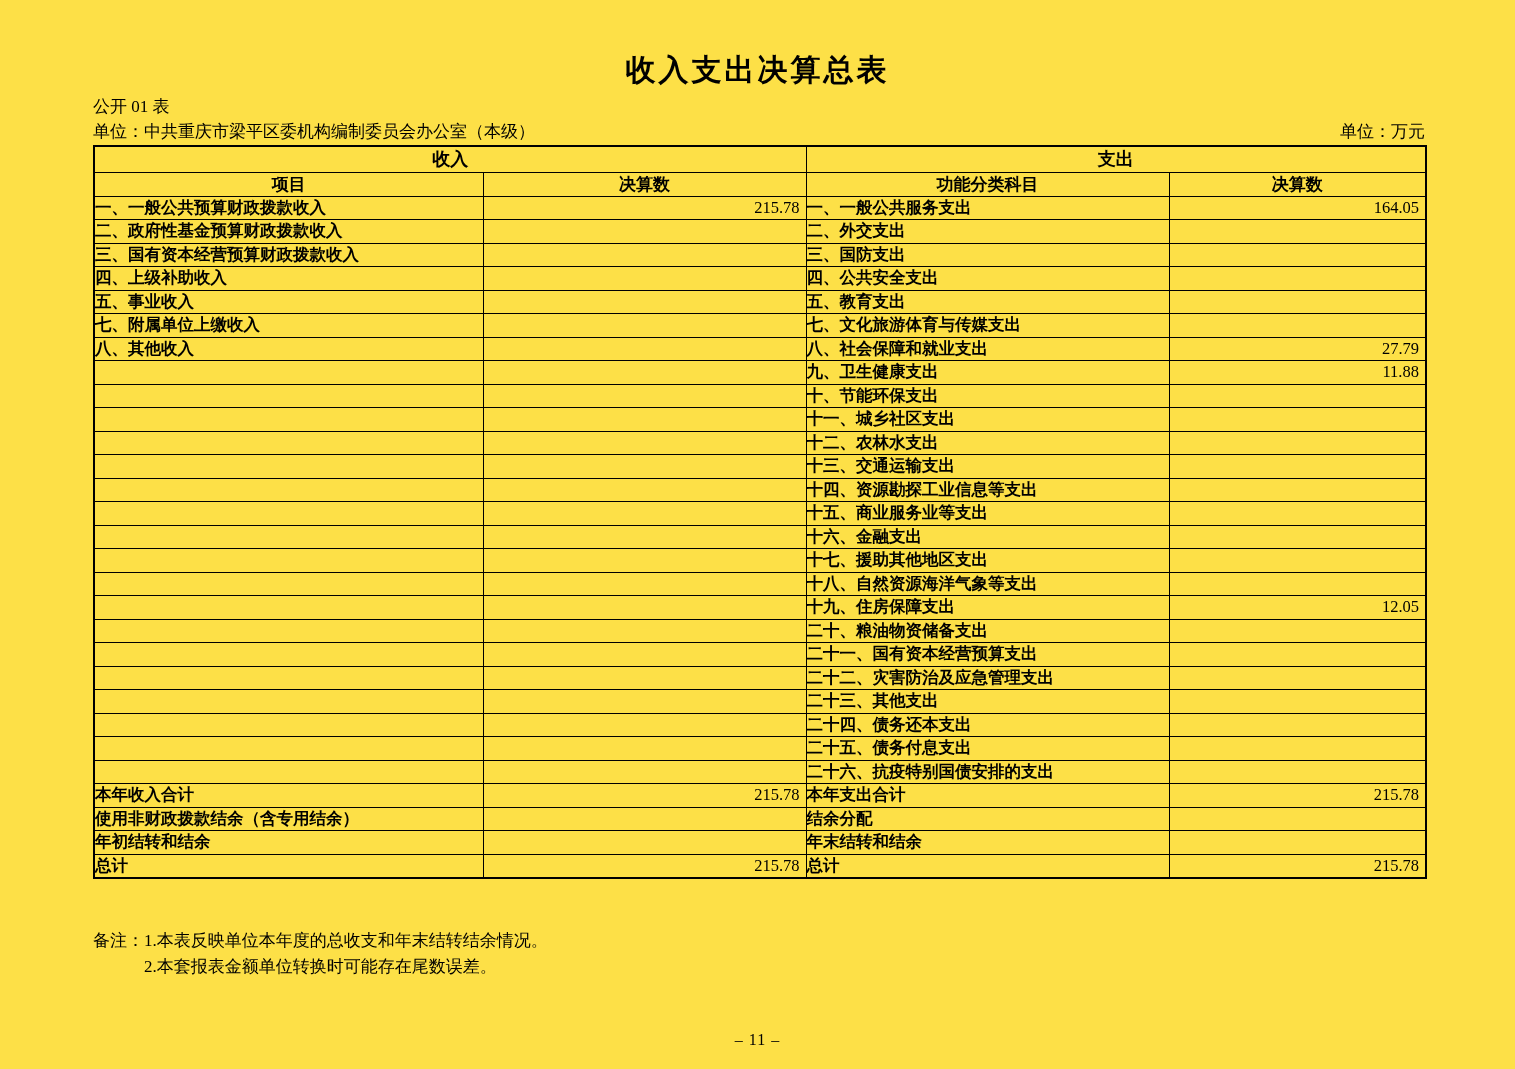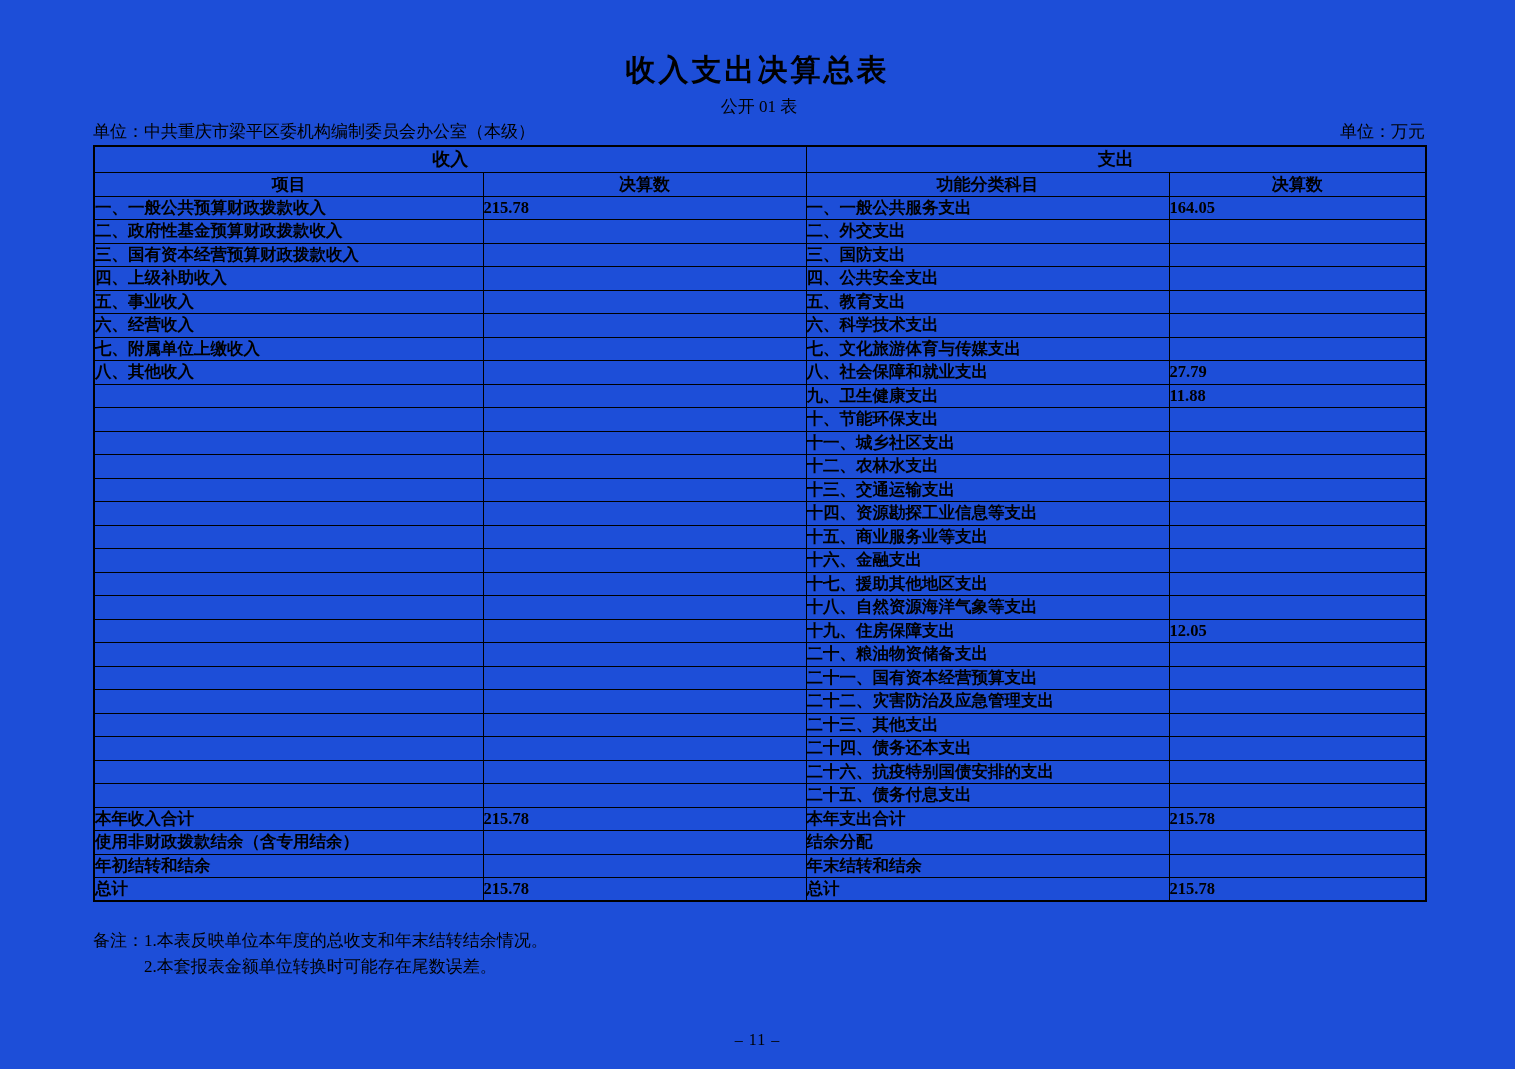--- a/index.html
+++ b/index.html
@@ -2,29 +2,29 @@
 <html><head>
 <meta charset="utf-8">
 <style>
   * { margin: 0; padding: 0; box-sizing: border-box; }
   html, body { background: #ffffff; }
   body {
     width: 1515px; height: 1069px;
     font-family: "Liberation Serif", "DejaVu Serif", serif;
     color: #000;
   }
-  .page { position: relative; width: 1515px; height: 1069px; background: #1d4ed8; overflow: hidden; }
+  .page { position: relative; width: 1515px; height: 1069px; background: #fde047; overflow: hidden; }
 
   .doc-title {
     position: absolute; top: 50px; left: 0; width: 100%;
     text-align: center; font-size: 30px; font-weight: bold; letter-spacing: 3px;
   }
   .table-code {
     position: absolute; top: 95px; left: 93px; width: 1332px;
-    text-align: center; font-size: 17px;
+    text-align: left; font-size: 17px;
   }
   .unit-row {
     position: absolute; top: 120px; left: 93px; width: 1332px;
     display: flex; justify-content: space-between; font-size: 17px;
   }
 
   table.summary {
     position: absolute; top: 145px; left: 93px; width: 1332px;
     border-collapse: collapse; table-layout: fixed;
     border: 2px solid #000;
@@ -32,21 +32,21 @@
   .summary th, .summary td {
     border: 1px solid #000;
     overflow: hidden; white-space: nowrap;
     vertical-align: middle;
   }
   .summary thead th { font-weight: bold; text-align: center; }
   .summary thead tr.section-row th { height: 26px; font-size: 18px; text-align: center; }
   .summary thead tr.colhead-row th { height: 24px; font-size: 17px; }
   .summary tbody td, .summary tfoot td { height: 23.5px; font-size: 16.5px; line-height: 22px; }
   .item-cell  { text-align: left; font-weight: bold; }
-  .amount-cell{ padding-right: 6px; font-weight: bold; }
+  .amount-cell{ text-align: right; padding-right: 6px; font-weight: normal; }
   .centered   { text-align: left; padding-left: 0; }
 
   .notes { position: absolute; left: 93px; top: 928px; font-size: 17px; line-height: 26px; }
   .notes .note-line2 { padding-left: 51px; }
 
   .page-number {
     position: absolute; top: 1022px; left: 0; width: 100%;
     text-align: center; font-size: 16px; letter-spacing: 1px; margin-top: 9px;
   }
 </style>
@@ -108,26 +108,20 @@
           <td class="item-cell">四、公共安全支出</td>
           <td class="amount-cell"></td>
         </tr>
         <tr>
           <td class="item-cell">五、事业收入</td>
           <td class="amount-cell"></td>
           <td class="item-cell">五、教育支出</td>
           <td class="amount-cell"></td>
         </tr>
         <tr>
-          <td class="item-cell">六、经营收入</td>
-          <td class="amount-cell"></td>
-          <td class="item-cell">六、科学技术支出</td>
-          <td class="amount-cell"></td>
-        </tr>
-        <tr>
           <td class="item-cell">七、附属单位上缴收入</td>
           <td class="amount-cell"></td>
           <td class="item-cell">七、文化旅游体育与传媒支出</td>
           <td class="amount-cell"></td>
         </tr>
         <tr>
           <td class="item-cell">八、其他收入</td>
           <td class="amount-cell"></td>
           <td class="item-cell">八、社会保障和就业支出</td>
           <td class="amount-cell">27.79</td>
@@ -224,27 +218,27 @@
         </tr>
         <tr>
           <td class="item-cell"></td>
           <td class="amount-cell"></td>
           <td class="item-cell">二十四、债务还本支出</td>
           <td class="amount-cell"></td>
         </tr>
         <tr>
           <td class="item-cell"></td>
           <td class="amount-cell"></td>
+          <td class="item-cell">二十五、债务付息支出</td>
+          <td class="amount-cell"></td>
+        </tr>
+        <tr>
+          <td class="item-cell"></td>
+          <td class="amount-cell"></td>
           <td class="item-cell">二十六、抗疫特别国债安排的支出</td>
-          <td class="amount-cell"></td>
-        </tr>
-        <tr>
-          <td class="item-cell"></td>
-          <td class="amount-cell"></td>
-          <td class="item-cell">二十五、债务付息支出</td>
           <td class="amount-cell"></td>
         </tr>
       </tbody>
     <tfoot id="table-foot">
         <tr>
           <td class="item-cell centered">本年收入合计</td>
           <td class="amount-cell">215.78</td>
           <td class="item-cell centered">本年支出合计</td>
           <td class="amount-cell">215.78</td>
         </tr>

